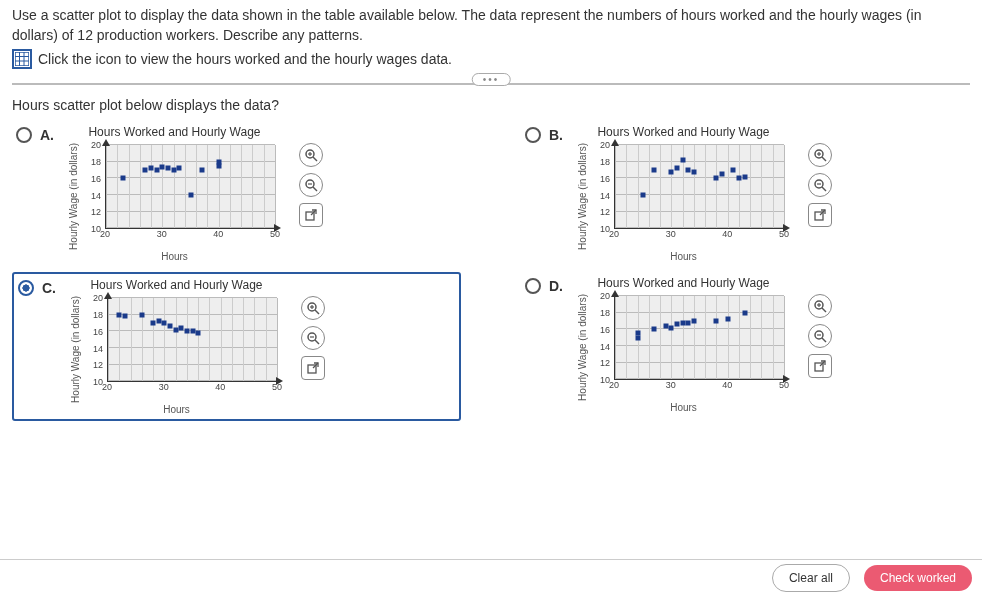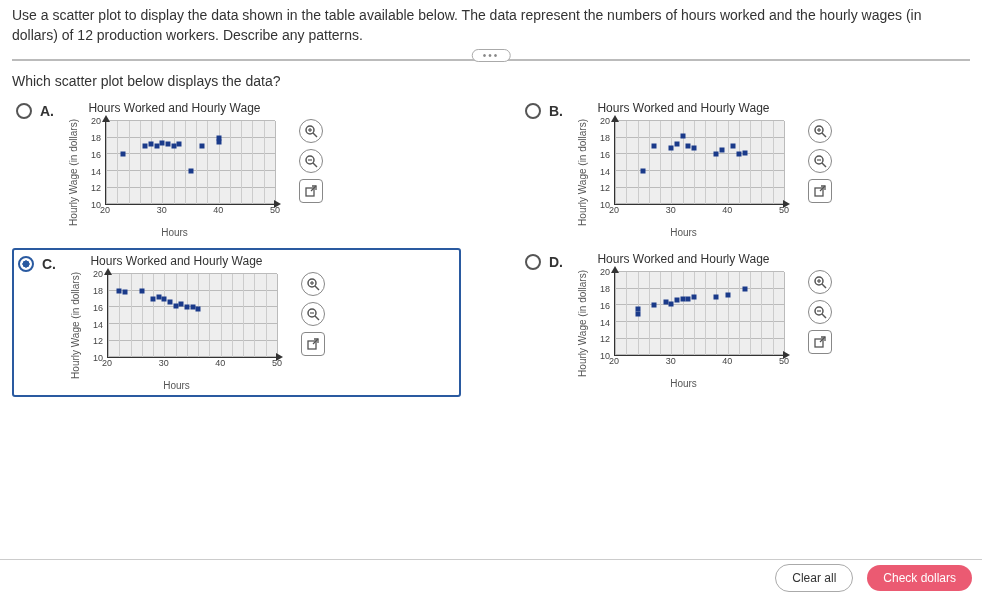--- a/index.html
+++ b/index.html
@@ -41,27 +41,39 @@
 .footer { position: absolute; bottom: 0; left: 0; right: 0; height: 36px; border-top: 1px solid #ccc; display: flex; justify-content: flex-end; align-items: center; gap: 14px; padding: 0 10px; background: #fff; }
 .btn { padding: 6px 16px; border-radius: 16px; font-size: 12px; cursor: pointer; }
 .btn-clear { background: #fff; border: 1px solid #aaa; color: #333; }
 .btn-check { background: #e83e5a; border: none; color: #fff; opacity: 0.85; }
 </style>
 </head>
 <body>
 
 <div class="content">
   <div class="question-text">Use a scatter plot to display the data shown in the table available below. The data represent the numbers of hours worked and the hourly wages (in dollars) of 12 production workers. Describe any patterns.</div>
+  <div class="icon-row">
+    <span class="table-icon">
+      <svg viewBox="0 0 14 14">
+          <rect x="0" y="0" width="14" height="14" fill="none" stroke="#2a5aa0" stroke-width="1.5"></rect>
+          <line x1="0" y1="4.5" x2="14" y2="4.5" stroke="#2a5aa0"></line>
+          <line x1="0" y1="9" x2="14" y2="9" stroke="#2a5aa0"></line>
+          <line x1="4.5" y1="0" x2="4.5" y2="14" stroke="#2a5aa0"></line>
+          <line x1="9" y1="0" x2="9" y2="14" stroke="#2a5aa0"></line>
+        </svg>
+    </span>
+    <span>Click the icon to view the hours worked and the hourly wages data.</span>
+  </div>
 
   <div style="position:relative;">
     <hr class="sep">
     <span class="dots-badge">•••</span>
   </div>
 
-  <div class="sub-question">Which scatter plot below displays the data?</div>
+  <div class="sub-question">Hours scatter plot below displays the data?</div>
 
   <div class="options" id="options-grid">
       <div class="opt">
         <div class="radio"></div>
         <div class="opt-label">A.</div>
         <div class="chart-wrap">
           <div class="chart-title">Hours Worked and Hourly Wage</div>
           <div class="chart-body">
             <div class="ylabel">Hourly Wage (in dollars)</div>
             <div class="chart">
@@ -419,14 +431,14 @@
               <polyline points="7,1 11,1 11,5" fill="none" stroke="#555" stroke-width="1.3"></polyline>
             </svg>
           </div>
         </div>
       </div>
     </div>
 </div>
 
 <div class="footer">
   <button class="btn btn-clear">Clear all</button>
-  <button class="btn btn-check">Check dollars</button>
+  <button class="btn btn-check">Check worked</button>
 </div>
 
 </body></html>

